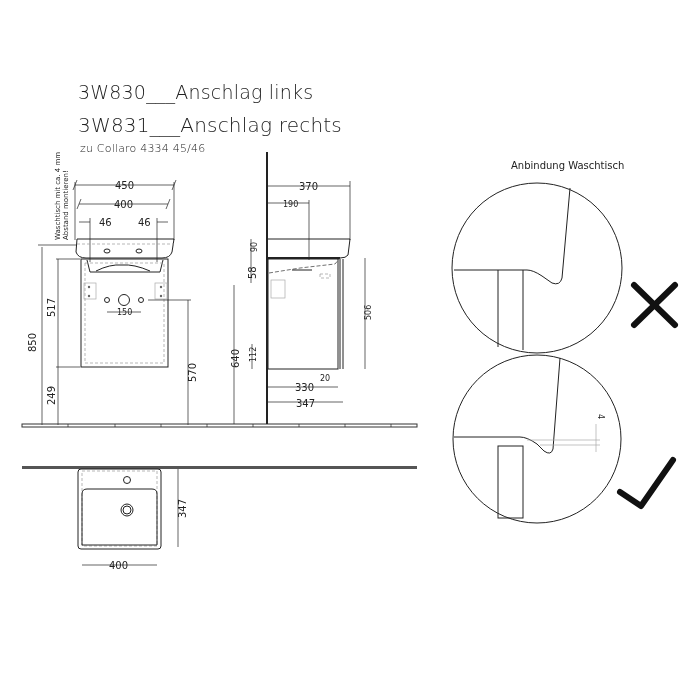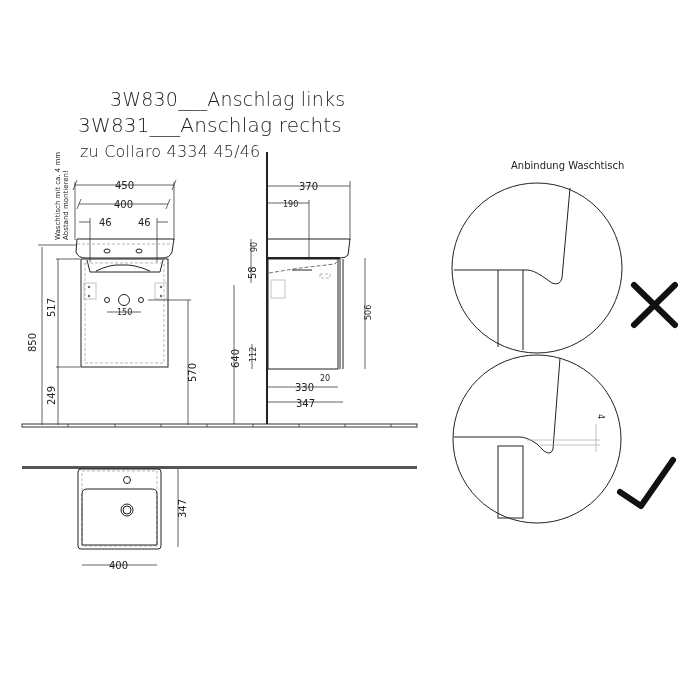--- a/index.html
+++ b/index.html
@@ -1,20 +1,20 @@
 <!DOCTYPE html>
 <html><head>
 <meta charset="utf-8">
 <style>
   html, body { margin:0; padding:0; background:#ffffff; }
   body { width:700px; height:700px; position:relative; overflow:hidden; font-family:"DejaVu Sans", sans-serif; }
   .title { position:absolute; left:78px; font-family:"DejaVu Sans", sans-serif; color:#222; font-weight:300; letter-spacing:0.2px; }
-  .t1 { top:88px; font-size:19px;margin-left:32px; }
+  .t1 { top:81px; font-size:19px; }
   .t2 { top:113px; font-size:20px; }
-  .t3 { top:142px; font-size:16px; left:80px; }
+  .t3 { top:142px; font-size:11px; left:80px; }
   .note { position:absolute; left:482px; top:160px; font-size:10px; color:#222;margin-left:29px; }
   svg { position:absolute; left:0; top:0; }
   text { font-family:"DejaVu Sans", sans-serif; fill:#222; }
 </style>
 </head>
 <body>
 
 <div class="title t1">3W830___Anschlag links</div>
 <div class="title t2">3W831___Anschlag rechts</div>
 <div class="title t3">zu Collaro 4334 45/46</div>

